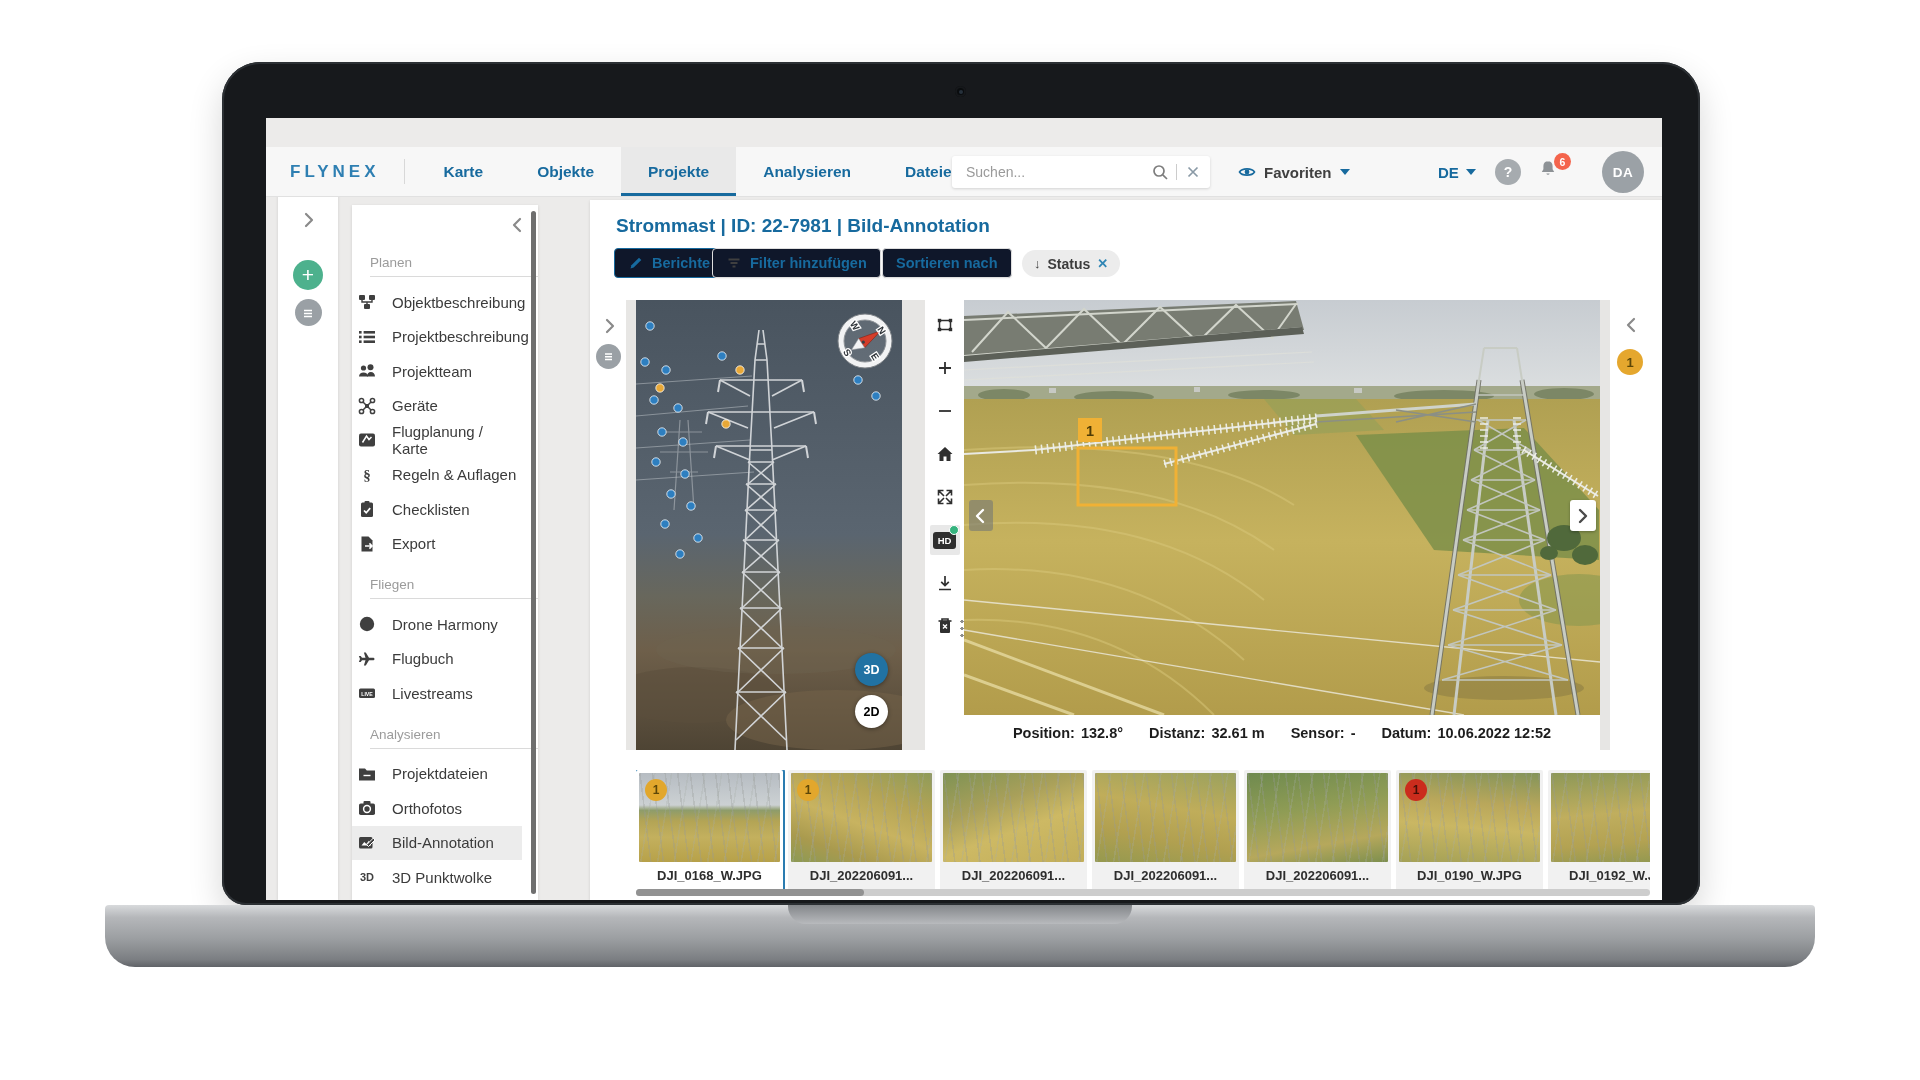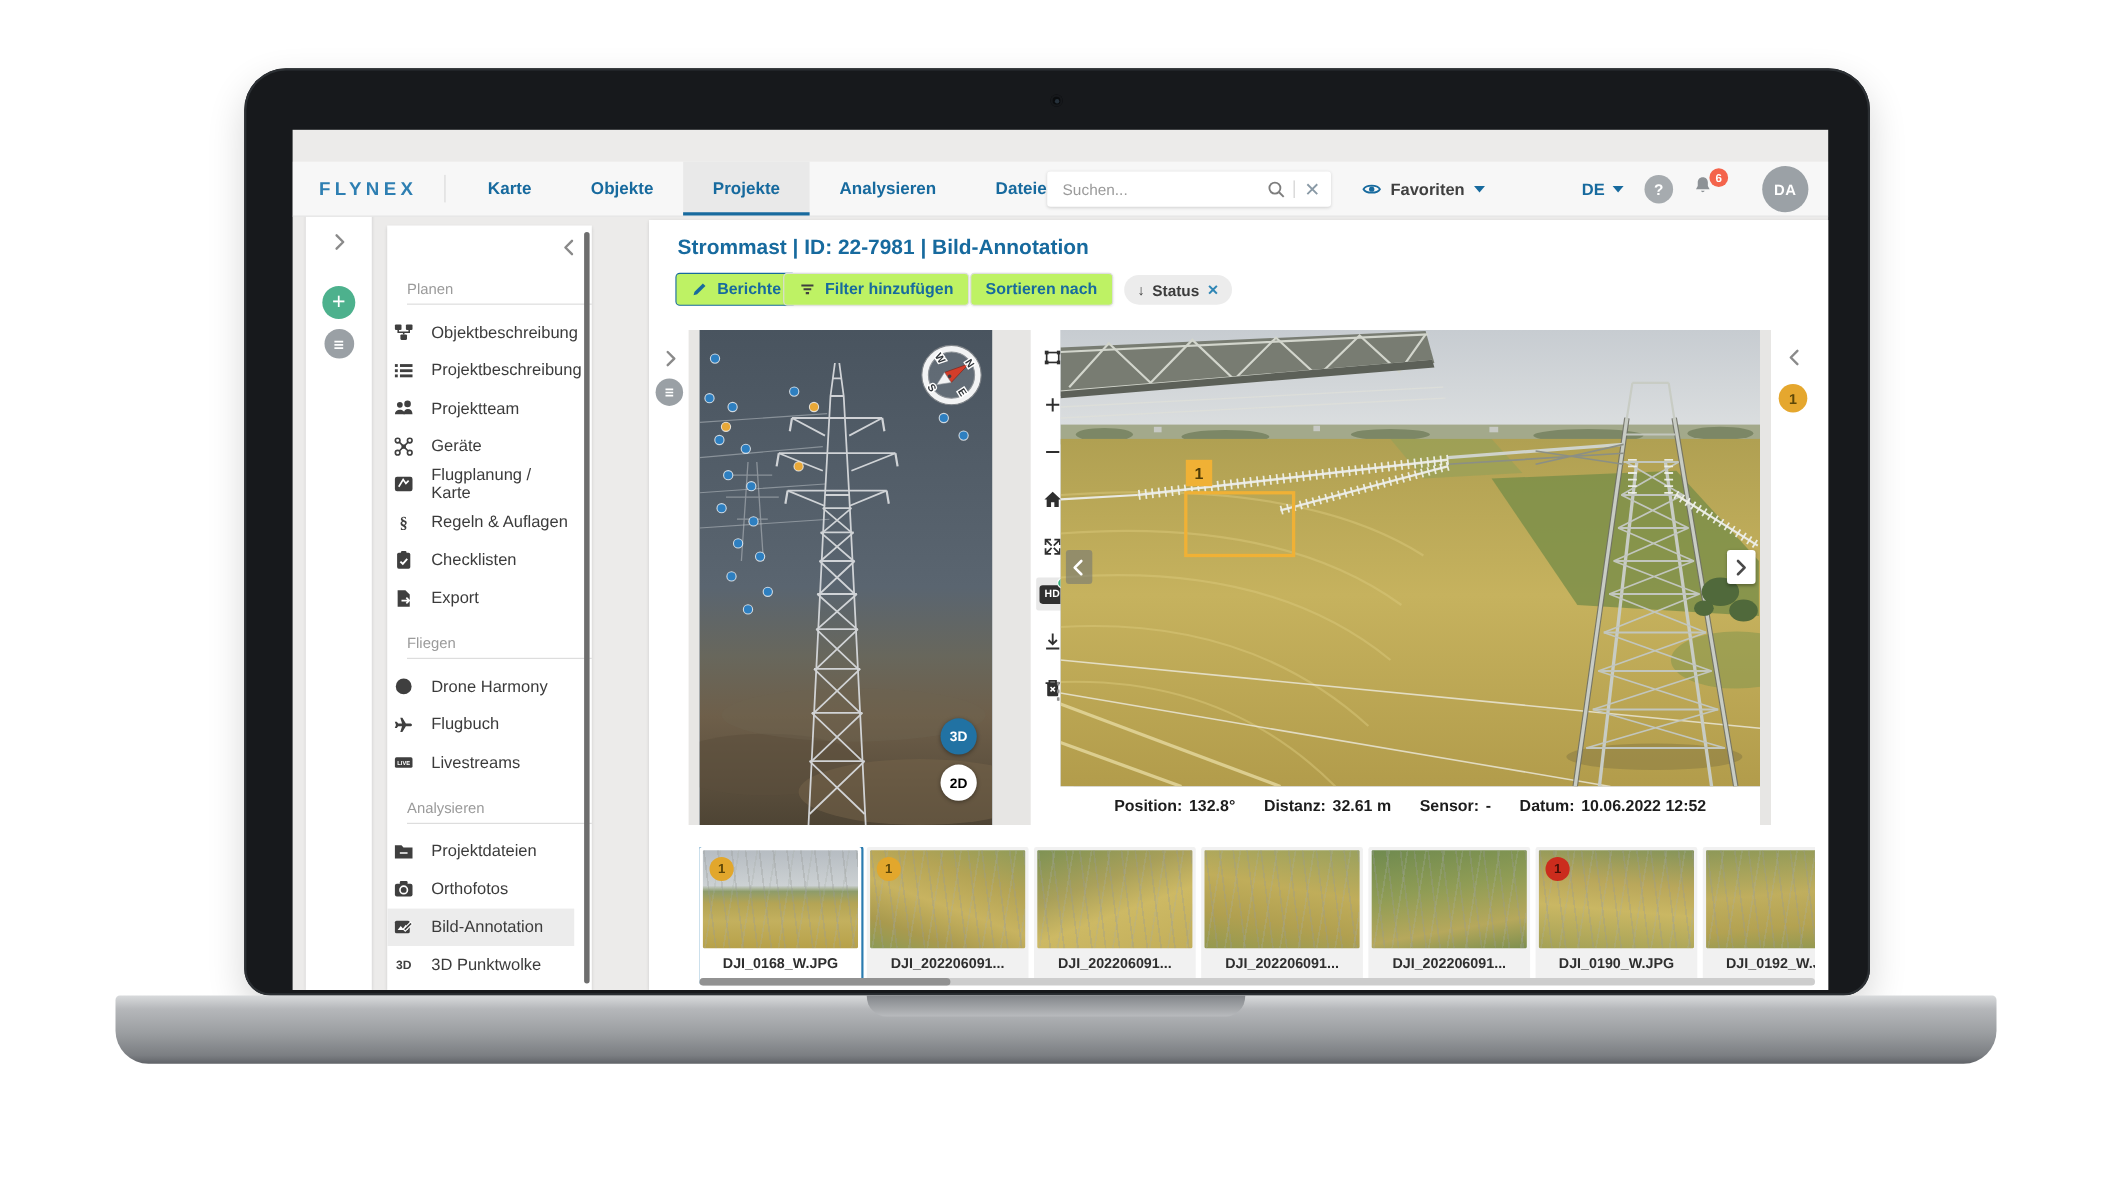--- a/index.html
+++ b/index.html
@@ -77,21 +77,21 @@
   .sb-item.active{background:#ececec;}
   .sb-ic{width:18px;height:18px;flex:0 0 18px;}
 
   
   .main-card{position:absolute;left:324px;top:82px;width:1184px;bottom:0;background:#fff;
     box-shadow:0 1px 3px rgba(0,0,0,.12);}
   .card-title{position:absolute;left:26px;top:15px;font-size:19px;font-weight:700;color:#176a9e;}
   .gear-btn{position:absolute;right:58px;top:16px;width:20px;height:20px;cursor:pointer;}
   .expand-btn{position:absolute;right:24px;top:16px;width:20px;height:20px;cursor:pointer;}
   .btn{position:absolute;top:48px;height:30px;display:inline-flex;align-items:center;gap:8px;
-    padding:0 13px;border-radius:4px;background:#bef264;font-size:14.5px;cursor:pointer;white-space:nowrap;}
+    padding:0 13px;border-radius:4px;background:#0f172a;font-size:14.5px;cursor:pointer;white-space:nowrap;}
   .btn-berichte{left:24px;border:1.5px solid #176a9e;color:#176a9e;font-weight:700;}
   .btn-plain{border:1px solid #dedede;color:#176a9e;font-weight:600;box-shadow:0 1px 2px rgba(0,0,0,.06);}
   .btn-filter{left:122px;}
   .btn-sort{left:292px;}
   .chip{position:absolute;left:432px;top:50px;height:27px;background:#ececec;border-radius:14px;
     color:#3c3c3c;font-size:14px;font-weight:600;display:inline-flex;align-items:center;gap:7px;
     padding:0 12px;cursor:pointer;}
   .chip .arr{font-size:13px;color:#3c3c3c;}
   .chip-x{color:#2f86b5;font-weight:700;font-size:13px;cursor:pointer;}
 
@@ -104,21 +104,21 @@
 
   .panel3d{position:absolute;left:46px;top:0;width:266px;height:450px;overflow:hidden;background:#4d5a66;cursor:grab;}
   .compass{position:absolute;right:6px;top:10px;width:62px;height:62px;cursor:pointer;}
   .btn3d,.btn2d{position:absolute;right:14px;width:33px;height:33px;border-radius:50%;
     display:flex;align-items:center;justify-content:center;font-weight:700;font-size:12.5px;
     box-shadow:0 1px 4px rgba(0,0,0,.4);cursor:pointer;}
   .btn3d{bottom:64px;background:#2172a3;color:#fff;}
   .btn2d{bottom:22px;background:#fff;color:#000000;}
 
   .vtoolbar{position:absolute;left:335px;top:0;width:39px;height:450px;background:#fff;
-    display:flex;flex-direction:column;align-items:center;padding-top:10px;gap:13px;margin-left:12px;}
+    display:flex;flex-direction:column;align-items:center;padding-top:10px;gap:13px;}
   .tb-btn{width:30px;height:30px;display:flex;align-items:center;justify-content:center;
     cursor:pointer;border-radius:2px;position:relative;}
   .tb-active{background:#e8e8e8;}
   .hd-chip{width:23px;height:17px;background:#2f2f2f;border-radius:3px;color:#fff;font-size:9.5px;
     font-weight:700;display:flex;align-items:center;justify-content:center;}
   .hd-check{position:absolute;right:1px;top:0;width:10px;height:10px;border-radius:50%;
     background:#35b37e;border:1.5px solid #fff;}
   .resize-dots{position:absolute;left:370px;top:318px;width:4px;height:22px;
     background:radial-gradient(circle 1.6px,#8e8e8e 1.5px,transparent 1.6px) 0 0/4px 7px;}
 

